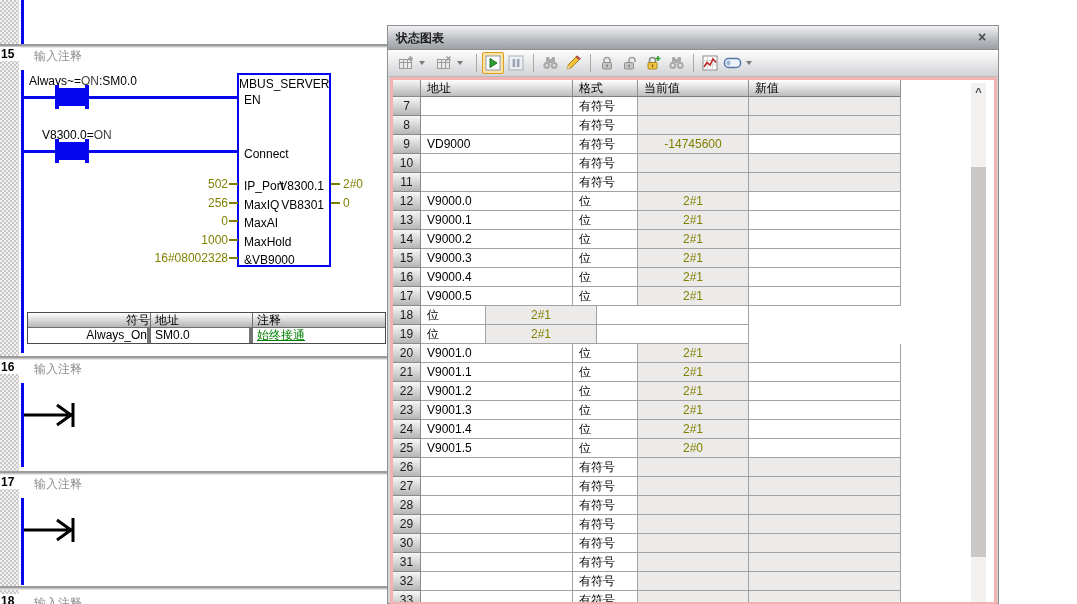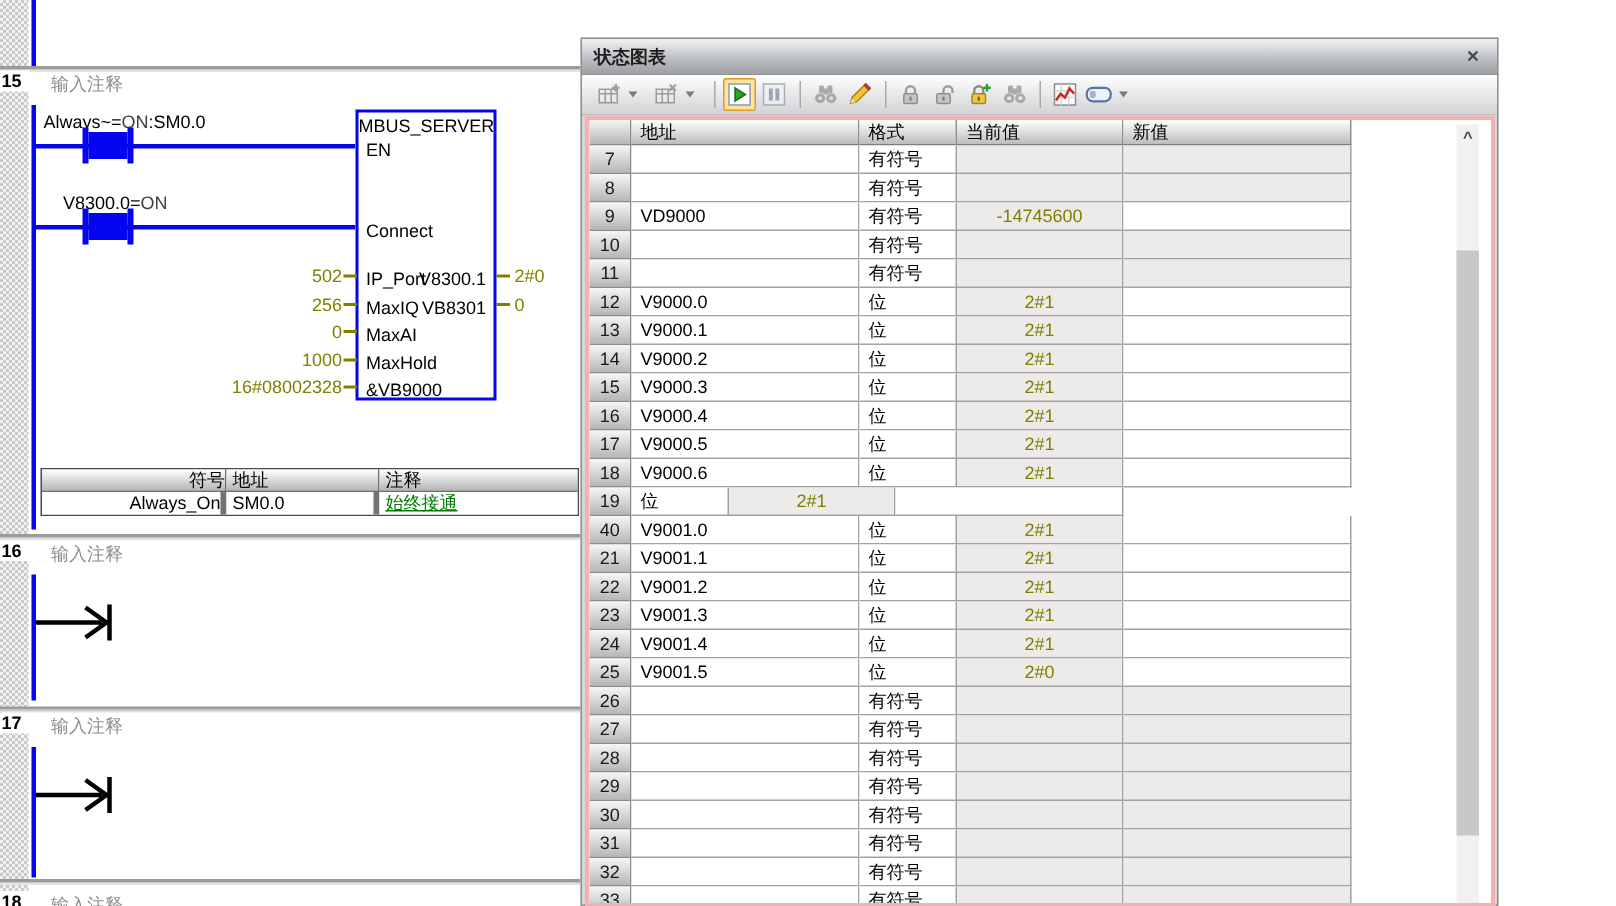--- a/index.html
+++ b/index.html
@@ -374,33 +374,32 @@
           </div>
           <div class="trow">
             <div class="cell c0 rowhdr">17</div>
             <div class="cell c1">V9000.5</div>
             <div class="cell c2">位</div>
             <div class="cell c3 cur">2#1</div>
             <div class="cell c4"></div>
           </div>
           <div class="trow">
             <div class="cell c0 rowhdr">18</div>
-            <div class="cell c1">V9000.6</div>
             <div class="cell c2">位</div>
             <div class="cell c3 cur">2#1</div>
             <div class="cell c4"></div>
           </div>
           <div class="trow">
             <div class="cell c0 rowhdr">19</div>
             <div class="cell c2">位</div>
             <div class="cell c3 cur">2#1</div>
             <div class="cell c4"></div>
           </div>
           <div class="trow">
-            <div class="cell c0 rowhdr">40</div>
+            <div class="cell c0 rowhdr">20</div>
             <div class="cell c1">V9001.0</div>
             <div class="cell c2">位</div>
             <div class="cell c3 cur">2#1</div>
             <div class="cell c4"></div>
           </div>
           <div class="trow">
             <div class="cell c0 rowhdr">21</div>
             <div class="cell c1">V9001.1</div>
             <div class="cell c2">位</div>
             <div class="cell c3 cur">2#1</div>

